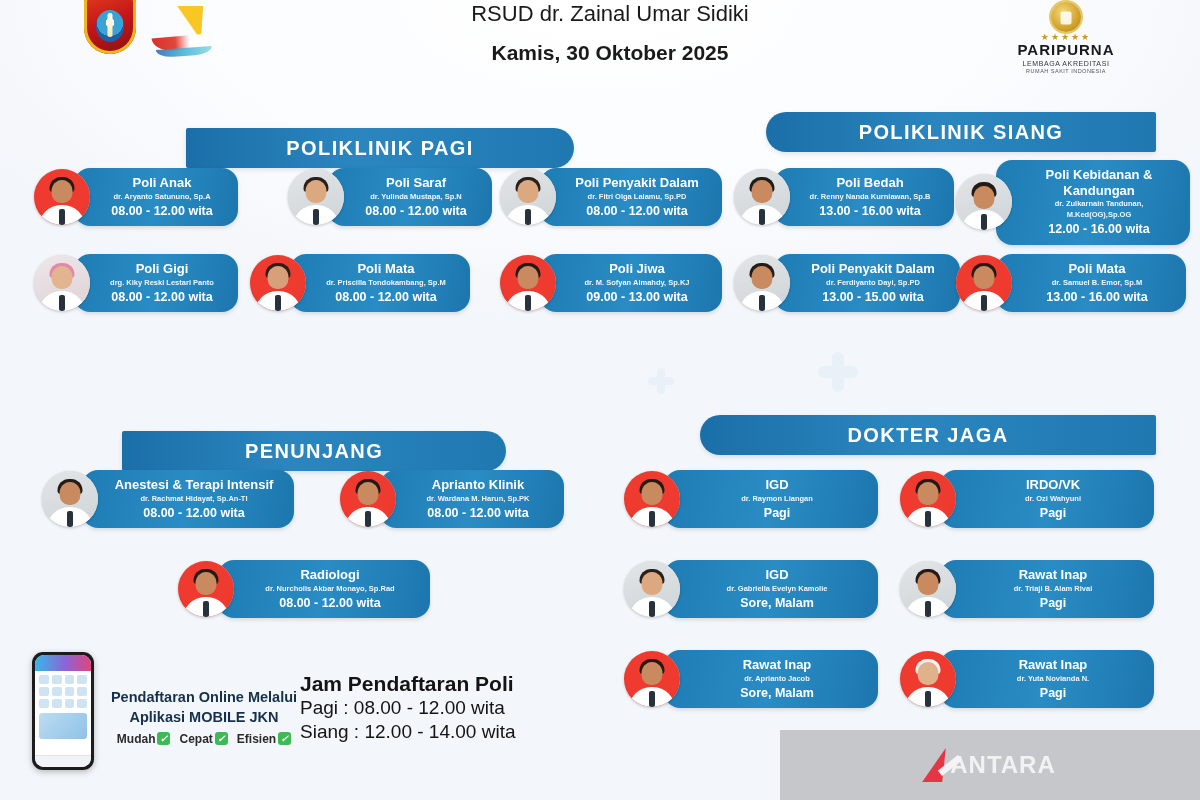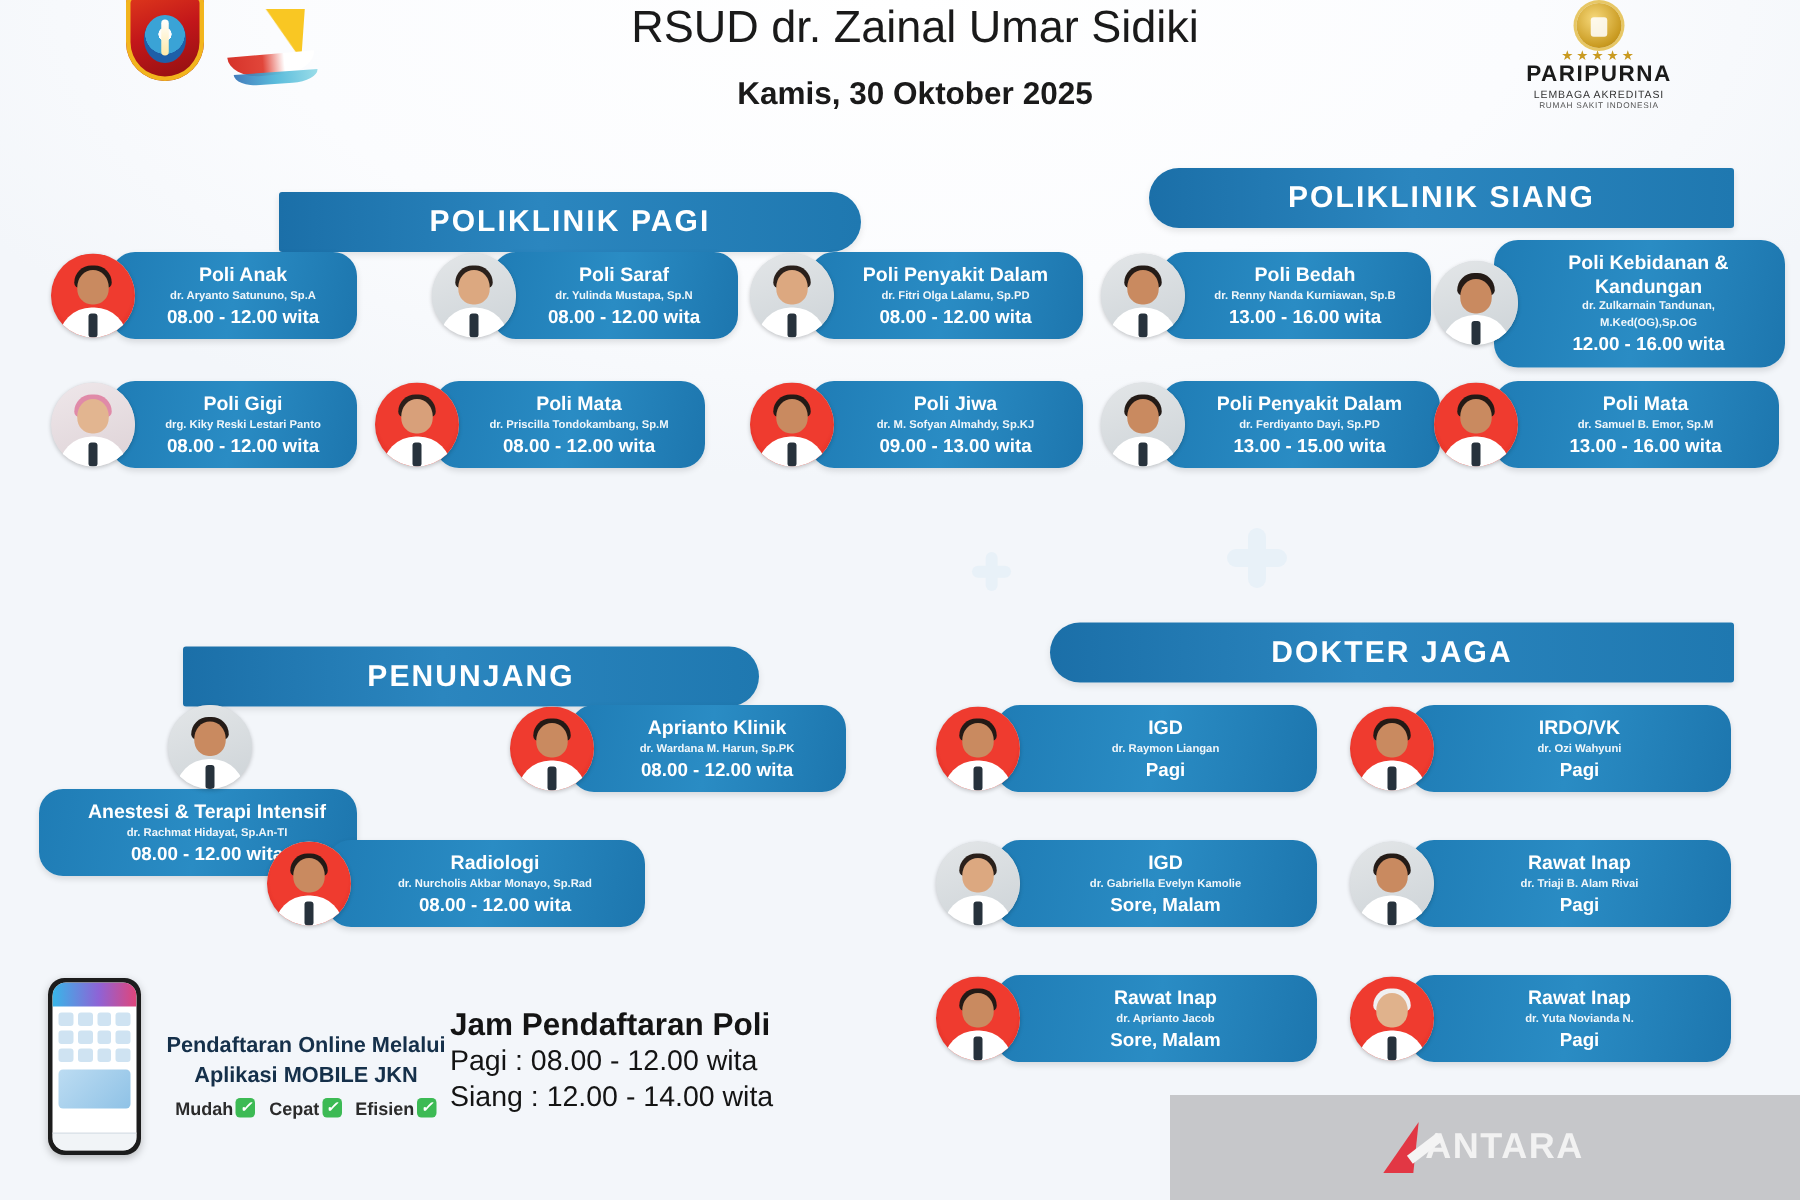--- a/index.html
+++ b/index.html
@@ -75,21 +75,21 @@
     position:absolute; left:10px; top:42px; width:56px;height:8px;
     background:linear-gradient(90deg,#2f6fb5,#49b5d8,#8fd9e6);
     border-radius:0 0 30px 30px/0 0 14px 14px;
     transform:rotate(-4deg);
     opacity:.9;
   }
   .title-block{
     position:absolute; left:300px; top:0; width:620px; text-align:center;
   }
   .t1{ font-size:25px; font-weight:bold; letter-spacing:.3px; color:#141414; line-height:1.15; padding-top:2px;}
-  .t2{ font-size:30px; font-weight:400; color:#1a1a1a; line-height:1.2; margin-top:1px;}
+  .t2{ font-size:22px; font-weight:400; color:#1a1a1a; line-height:1.2; margin-top:1px;}
   .t3{ font-size:21px; font-weight:600; color:#1a1a1a; margin-top:14px;}
 
   .logo-paripurna{
     position:absolute; right:60px; top:2px; width:148px; text-align:center;
   }
   .pp-badge{
     width:30px;height:30px;border-radius:50%;
     background:radial-gradient(circle at 40% 35%,#f6d87a,#c99a20 70%,#a87c11);
     margin:0 auto 1px; position:relative;
     box-shadow:0 0 0 2px #e7c765;
@@ -415,21 +415,21 @@
           <div class="head" style="background:#c98a60"></div>
           <div class="body"></div>
           <div class="tie"></div>
         </div>
         <div class="pill" style="width:190px">
           <div class="p-title">Poli Mata</div>
           <div class="p-doc">dr. Samuel B. Emor, Sp.M</div>
           <div class="p-time">13.00 - 16.00 wita</div>
         </div>
       </div>
-      <div class="card" style="left:42px;top:470px;flex-direction:column;">
+      <div class="card" style="left:42px;top:470px;">
         <div class="avatar">
           <div class="bgc" style="background:linear-gradient(160deg,#e3e6e8,#cdd3d7)"></div>
           <div class="hair" style="background:#241b17"></div>
           <div class="head" style="background:#c98a60"></div>
           <div class="body"></div>
           <div class="tie"></div>
         </div>
         <div class="pill" style="width:212px">
           <div class="p-title">Anestesi &amp; Terapi Intensif</div>
           <div class="p-doc">dr. Rachmat Hidayat, Sp.An-TI</div>

